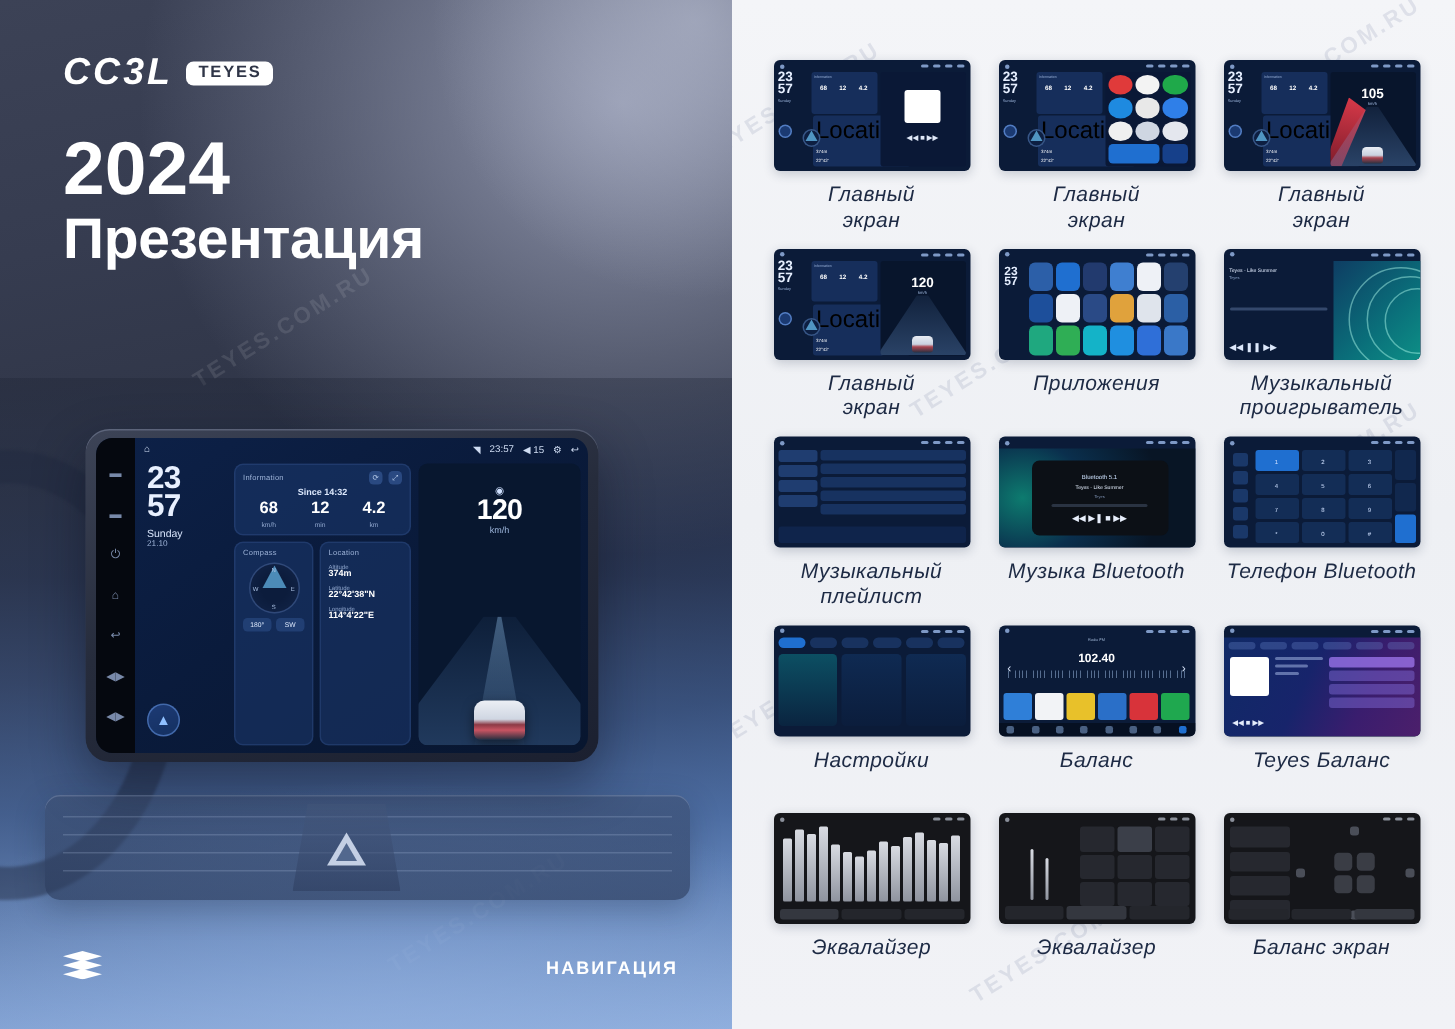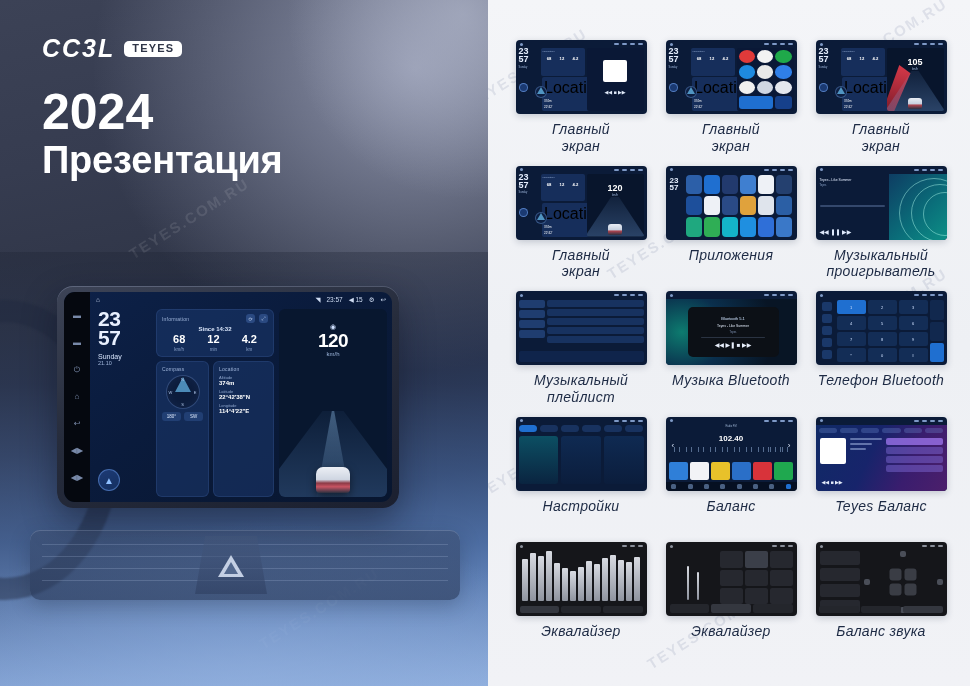--- a/index.html
+++ b/index.html
@@ -494,20 +494,28 @@
                 <div id="speed-val">120</div>
                 <div id="speed-unit">km/h</div>
               </div>
             </div>
 
           </div>
         </div>
       </div>
     </div>
 
+    <div id="left-footer">
+      <div id="layers-icon">
+        <i style="top:0"></i>
+          <i style="top:6px"></i>
+          <i style="top:12px"></i>
+      </div>
+      <div id="nav-label">НАВИГАЦИЯ</div>
+    </div>
   </div>
 
   <div id="right-panel">
 
     <div class="wm" style="left:-30px; top:60px;">TEYES.COM.RU</div>
     <div class="wm" style="left:330px; top:30px;">TEYES.COM.RU</div>
     <div class="wm" style="left:110px; top:230px;">TEYES.COM.RU</div>
     <div class="wm" style="left:330px; top:300px;">TEYES.COM.RU</div>
     <div class="wm" style="left:-20px; top:450px;">TEYES.COM.RU</div>
     <div class="wm" style="left:150px; top:620px;">TEYES.COM.RU</div>
@@ -1135,19 +1143,19 @@
               <div class="pad" style="right:0;top:50%;transform:translateY(-50%)"></div>
             </div>
           </div>
           <div style="position:absolute;left:3px;right:3px;bottom:3px;height:7px;display:flex;gap:2px">
             <i style="flex:1;background:#24262c;border-radius:2px"></i>
             <i style="flex:1;background:#24262c;border-radius:2px"></i>
             <i style="flex:1;background:#34373f;border-radius:2px"></i>
           </div>
         </div>
         <div class="caption">
-          <div>Баланс звука</div>
+          <div>Баланс экран</div>
         </div>
       </div>
 
     </div>
   </div>
 </div>
 
 </body></html>

